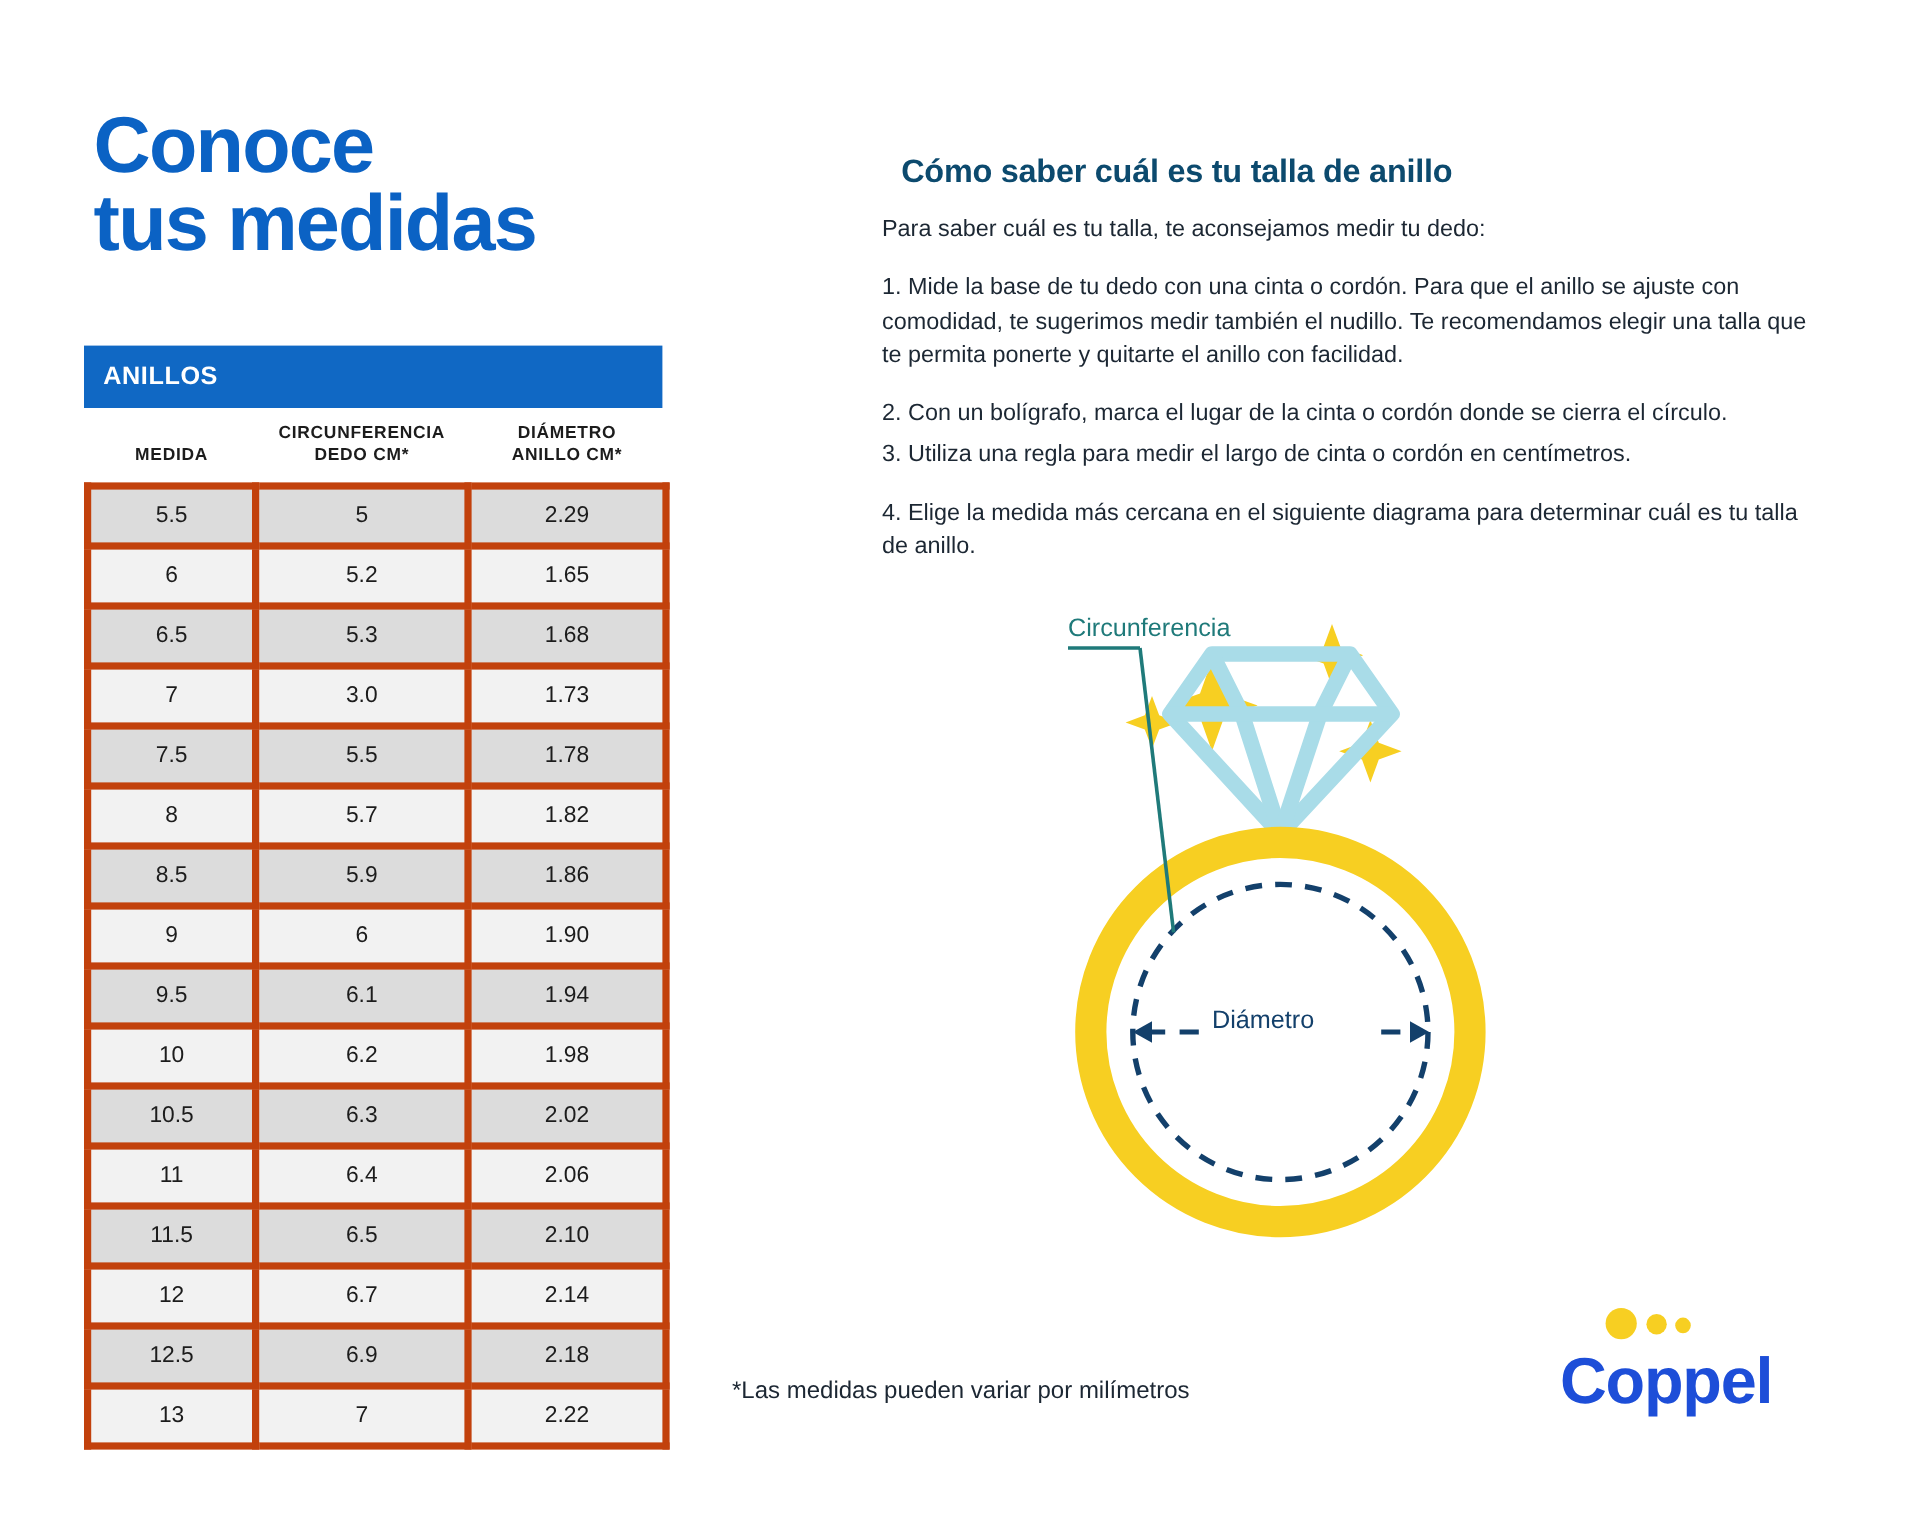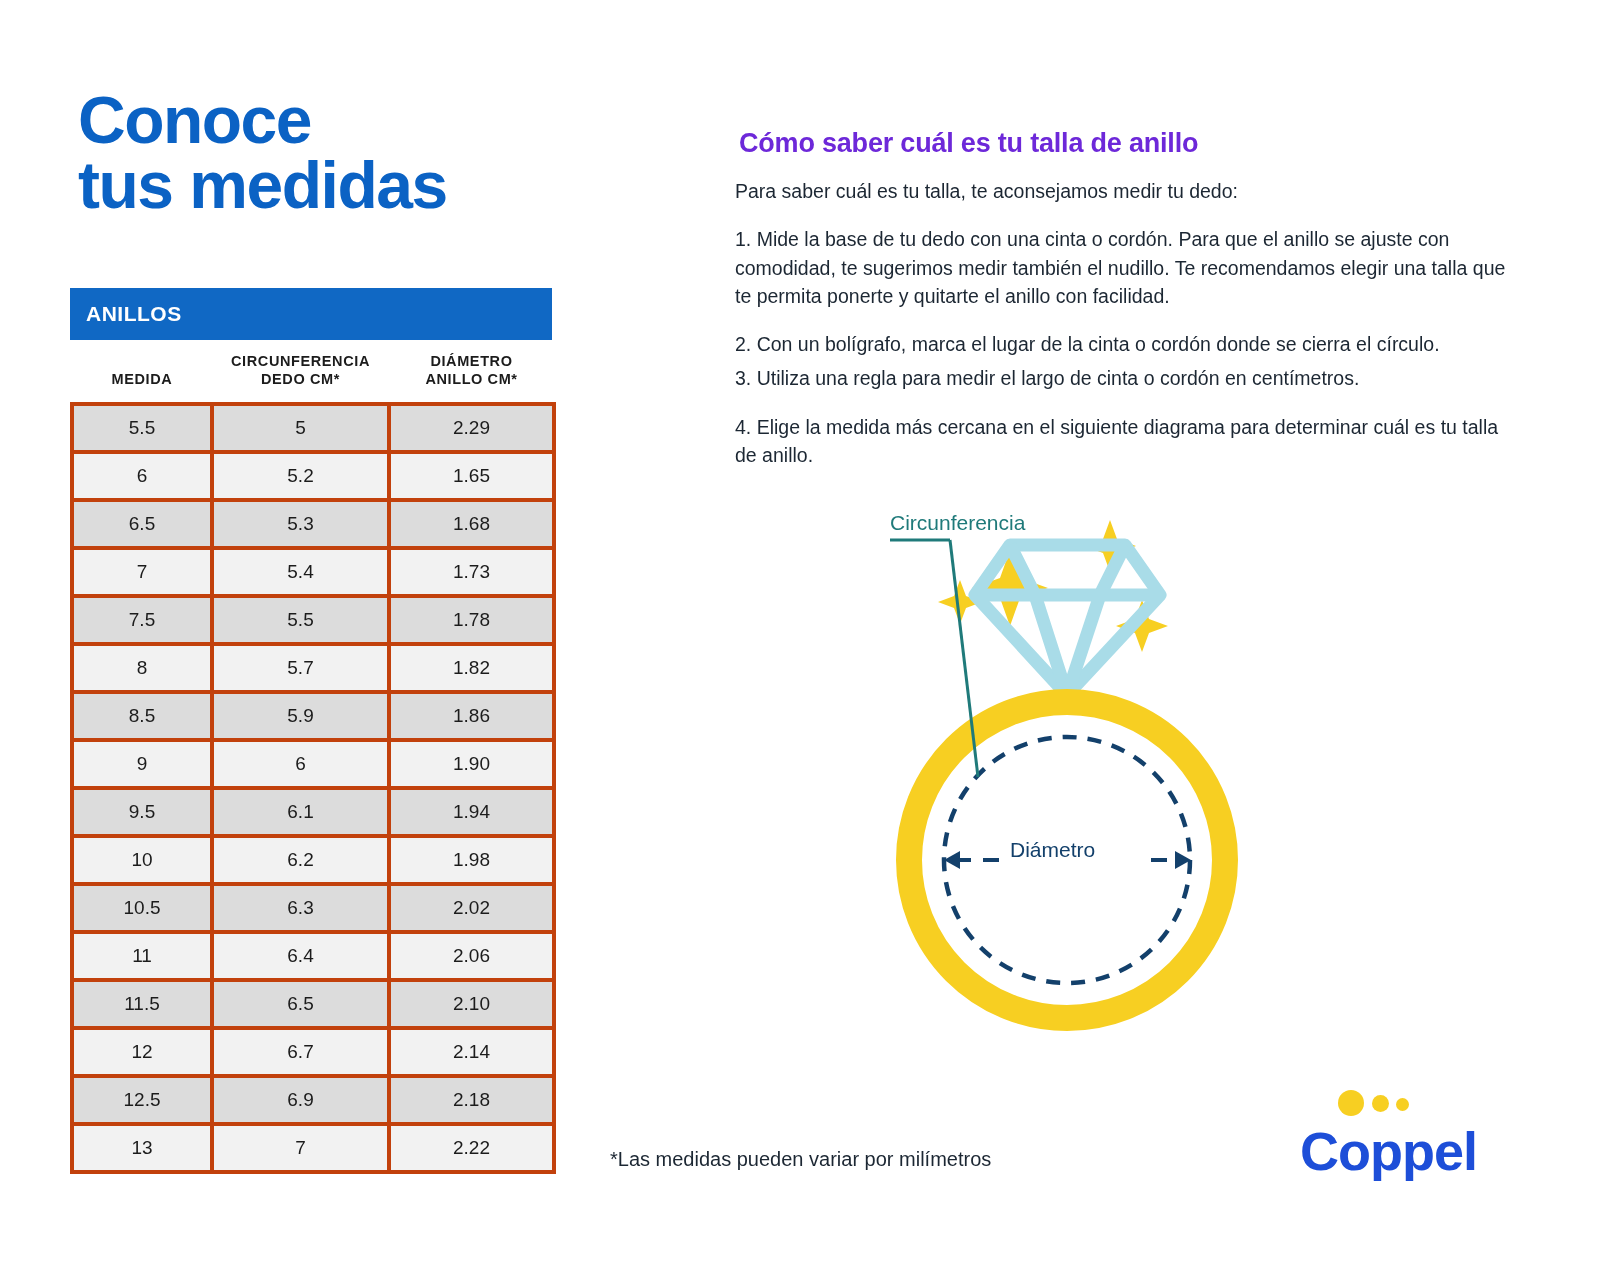--- a/index.html
+++ b/index.html
@@ -67,36 +67,36 @@
     text-align: center;
     line-height: 1.25;
     background: #ffffff;
   }
   table.sizes th.medida { vertical-align: bottom; padding-bottom: 14px; }
   table.sizes td {
     font-size: 19px;
     color: #1c1c1c;
     text-align: center;
     padding: 11px 0 11px 0;
-    border: 4px solid #c2410c;
+    border: 6px solid #c2410c;
   }
   table.sizes tbody tr td { background: #f2f2f2; }
   table.sizes tbody tr.alt td { background: #dcdcdc; }
 
   
   .right-col {
     position: absolute;
     left: 735px; top: 128px;
     width: 790px;
   }
   .rt-title {
-    color: #6d28d9;
+    color: #0c4a6e;
     font-size: 27px;
     font-weight: bold;
-    margin: 0 0 18px 4px;
+    margin: 0 0 18px 16px;
     letter-spacing: -0.2px;
   }
   .rt-p {
     color: #1c2733;
     font-size: 19.5px;
     line-height: 1.45;
     margin: 0 0 20px 0;
   }
   .rt-p.tight { margin-bottom: 6px; }
 
@@ -184,21 +184,21 @@
             <td>5.2</td>
             <td>1.65</td>
           </tr>
           <tr class="alt">
             <td>6.5</td>
             <td>5.3</td>
             <td>1.68</td>
           </tr>
           <tr>
             <td>7</td>
-            <td>5.4</td>
+            <td>3.0</td>
             <td>1.73</td>
           </tr>
           <tr class="alt">
             <td>7.5</td>
             <td>5.5</td>
             <td>1.78</td>
           </tr>
           <tr>
             <td>8</td>
             <td>5.7</td>

